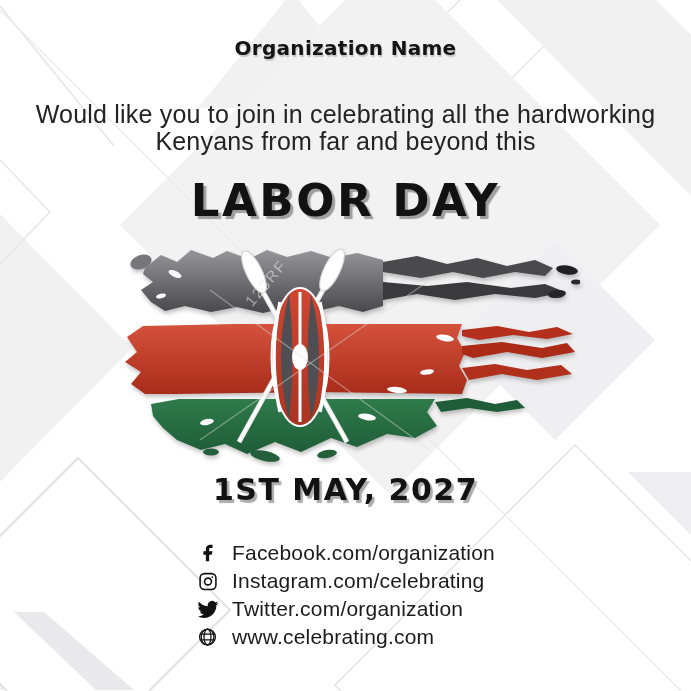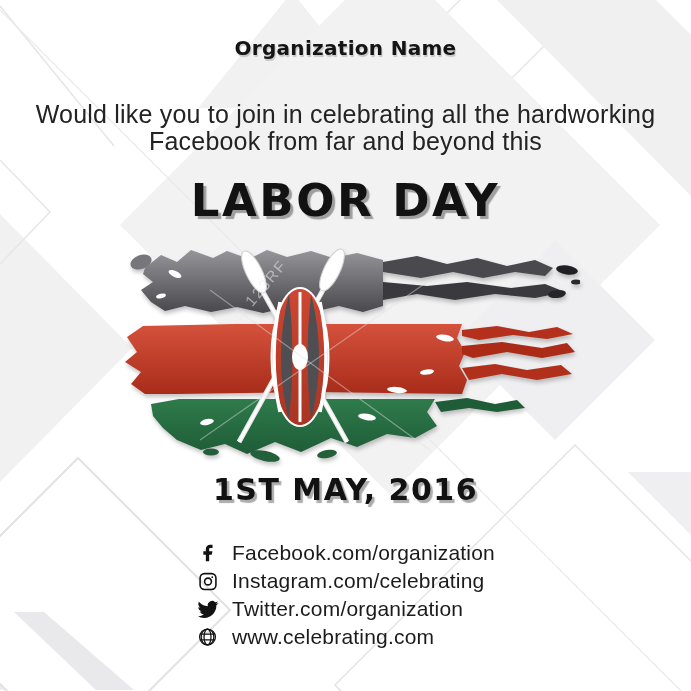--- a/index.html
+++ b/index.html
@@ -71,21 +71,21 @@
     <polygon points="575,445 815,685 575,925 335,685" fill="#ffffff" stroke="#e4e4e6" stroke-width="1.5"></polygon>
     <polygon points="628,472 691,535 691,472" fill="#efeff1"></polygon>
 
     <line x1="0" y1="10" x2="681" y2="691" stroke="#eaeaec" stroke-width="1.2"></line>
   </svg>
 
   <div class="txt org-title">Organization Name</div>
 
   <div class="txt subtitle">
     <div>Would like you to join in celebrating all the hardworking</div>
-    <div>Facebook from far and beyond this</div>
+    <div>Kenyans from far and beyond this</div>
   </div>
 
   <div class="txt headline">LABOR DAY</div>
 
   <div class="flag-wrap">
     <svg width="465" height="230" viewBox="0 0 465 230">
       <defs>
         <linearGradient id="gGray" x1="0" y1="0" x2="0" y2="1">
           <stop offset="0" stop-color="#95959a"></stop>
             <stop offset="1" stop-color="#48484c"></stop>
@@ -156,21 +156,21 @@
       </g>
     </svg>
   </div>
 
   <svg class="overlay" width="691" height="691" viewBox="0 0 691 691">
     <line x1="200" y1="440" x2="430" y2="280" stroke="rgba(225,225,225,0.45)" stroke-width="1.2"></line>
     <line x1="210" y1="290" x2="430" y2="450" stroke="rgba(225,225,225,0.45)" stroke-width="1.2"></line>
     <text class="wm-text" x="240" y="322" transform="rotate(-50 240 322)" font-size="15" letter-spacing="2" fill="rgba(235,235,235,0.55)">© 123RF</text>
   </svg>
 
-  <div class="txt date-line">1ST MAY, 2016</div>
+  <div class="txt date-line">1ST MAY, 2027</div>
 
   <div class="social">
 
     <div class="social-row">
       <span class="ic">
         <svg width="20" height="20" viewBox="0 0 24 24" fill="#121212">
           <path d="M18 2h-3a5 5 0 0 0-5 5v3H7v4h3v8h4v-8h3l1-4h-4V7a1 1 0 0 1 1-1h3z"></path>
         </svg>
       </span>
       <span class="lbl">Facebook.com/organization</span>

